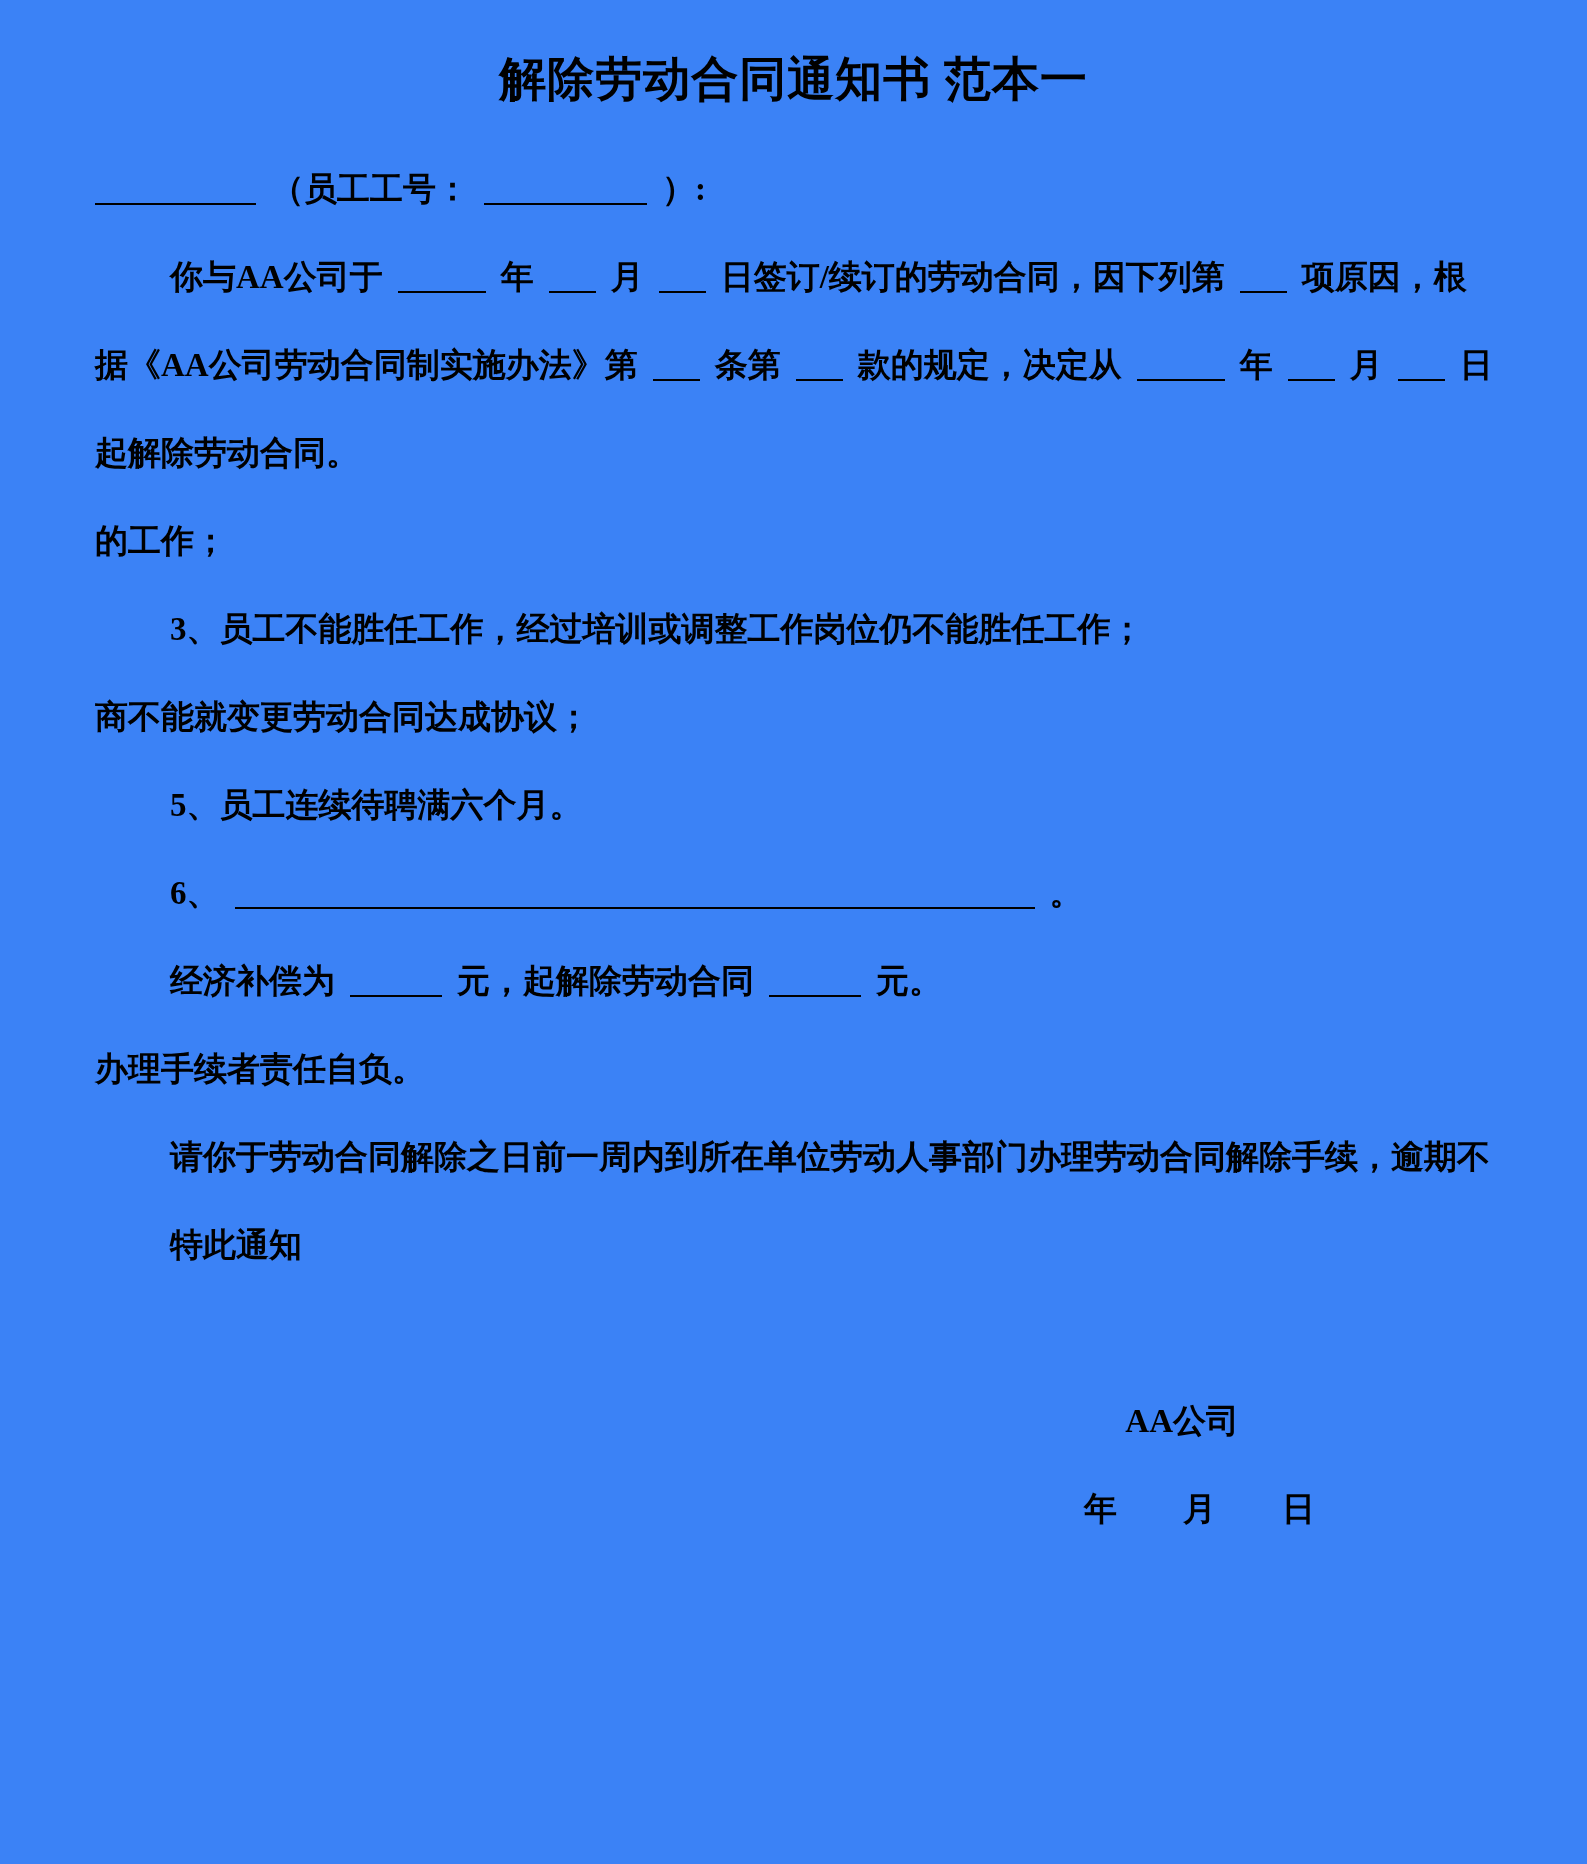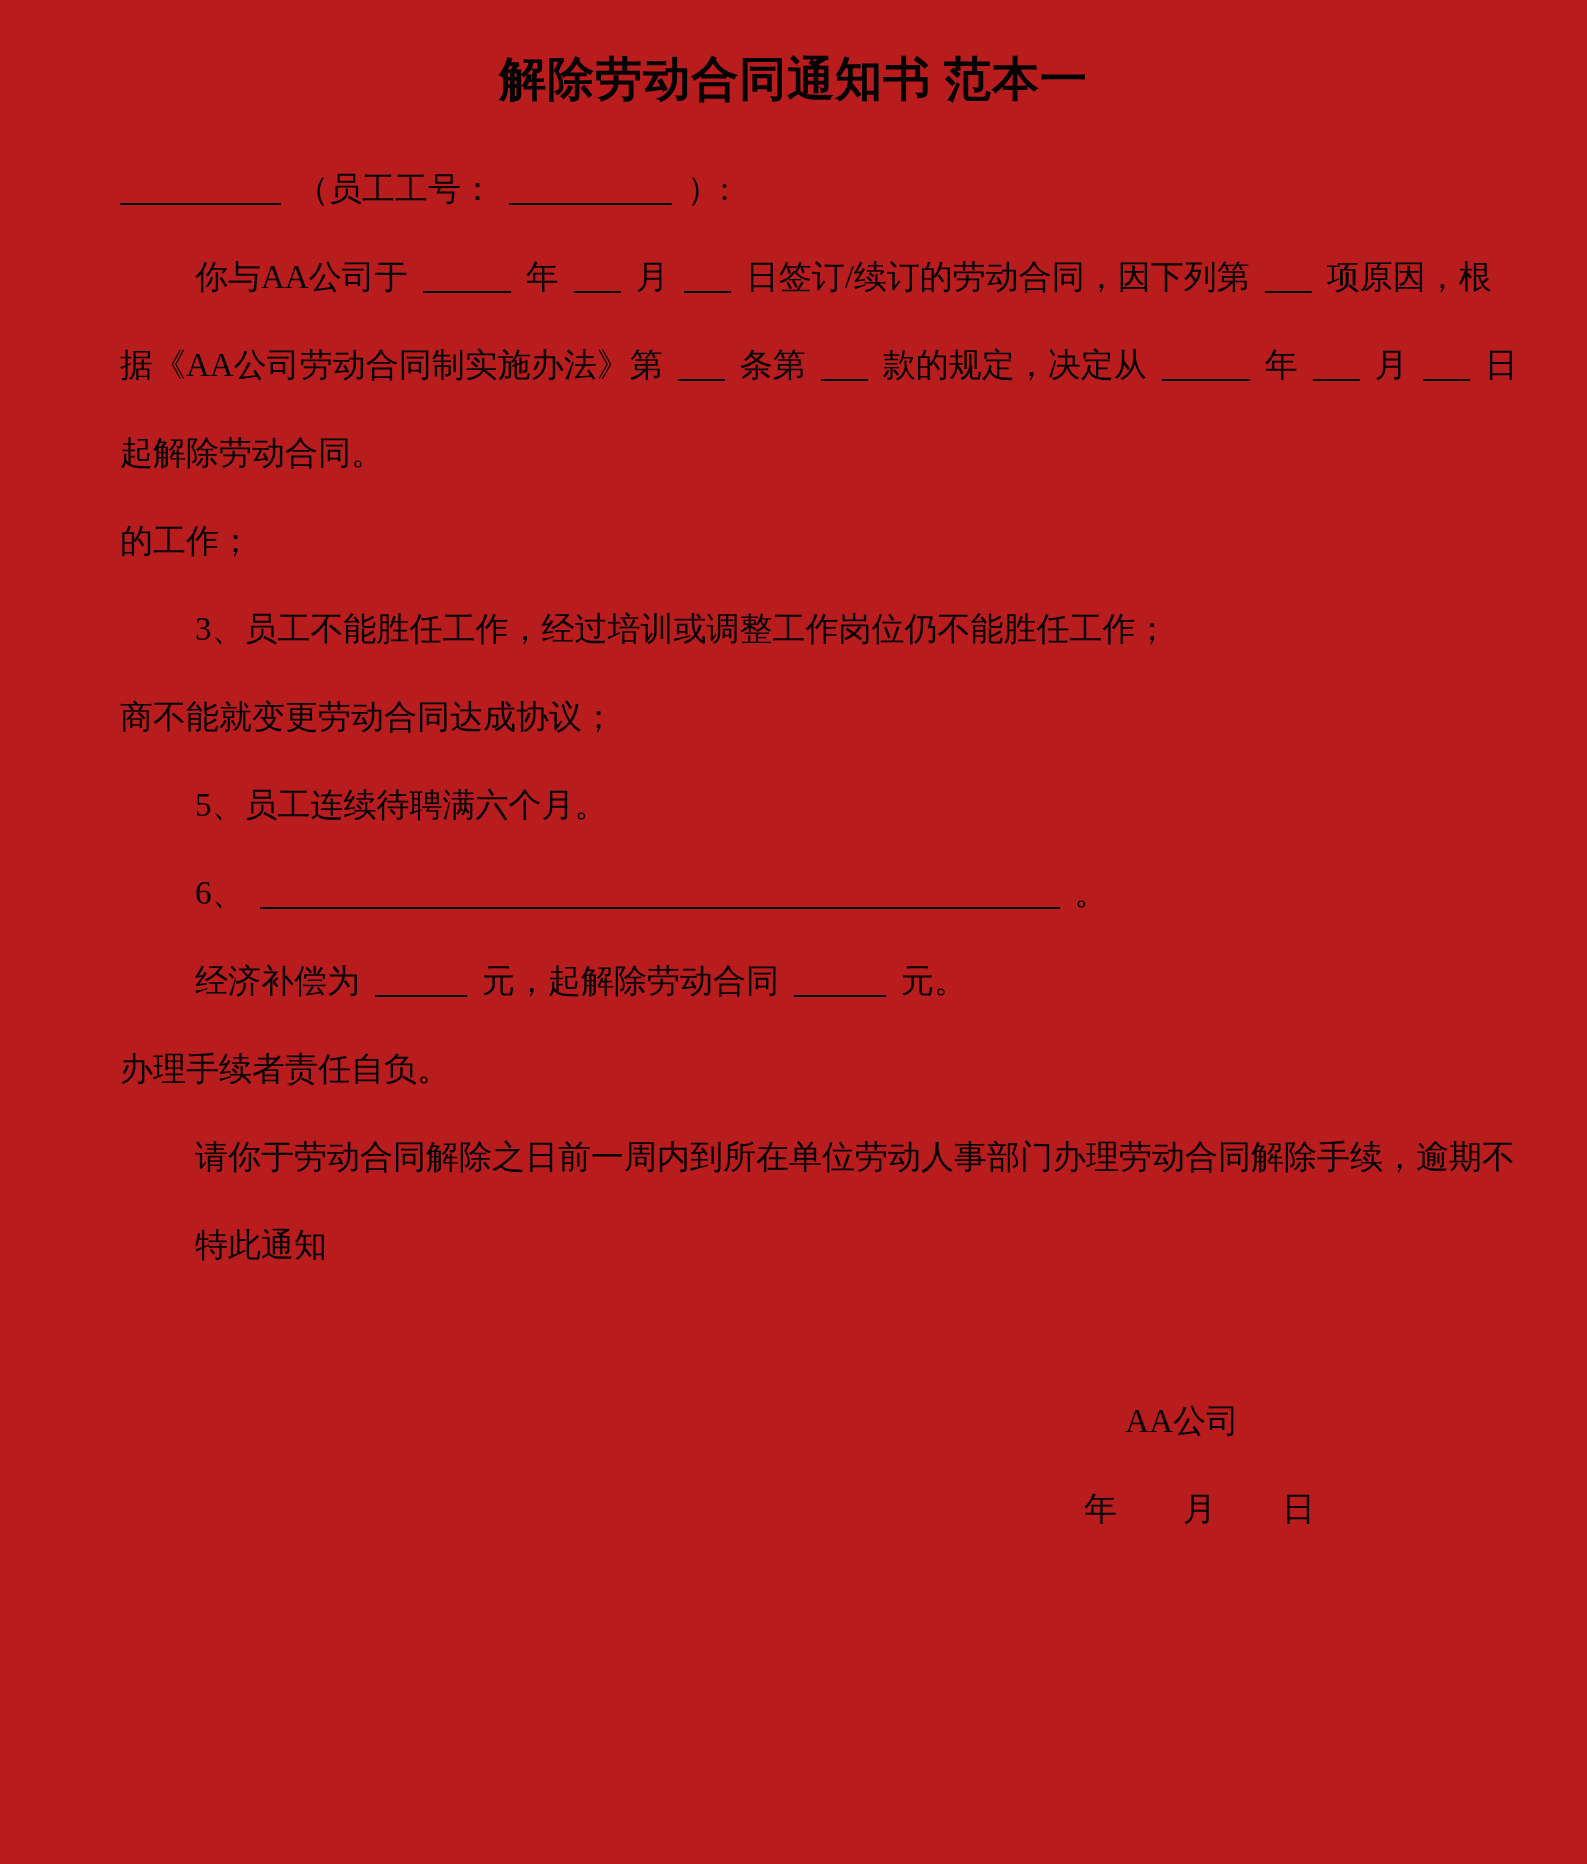--- a/index.html
+++ b/index.html
@@ -1,37 +1,38 @@
 <!DOCTYPE html>
 <html><head>
 <meta charset="utf-8">
 <style>
   html,body { margin:0; padding:0; background:#ffffff; }
   .page {
     position: relative;
     width: 1587px;
     height: 1864px;
-    background: #b91c1c;
+    background: #3b82f6;
     color: #000000;
     font-family: "Liberation Serif", "DejaVu Serif", serif;
     overflow: hidden;
   }
   .doc-title {
     padding-top: 56px;
     height: 47px;
     line-height: 47px;
     text-align: center;
     font-size: 47px;
     font-weight: bold;
     letter-spacing: 1px;
     white-space: nowrap;
   }
   .content {
     margin-top: 42px;
-    padding: 0 112px 0 120px;
+    padding: 0 112px 0 95px;
+    font-weight: bold;
   }
   .line {
     height: 88px;
     line-height: 88px;
     font-size: 33px;
     white-space: nowrap;
   }
   .line.indent { padding-left: 75px; }
   .blank {
     display: inline-block;

